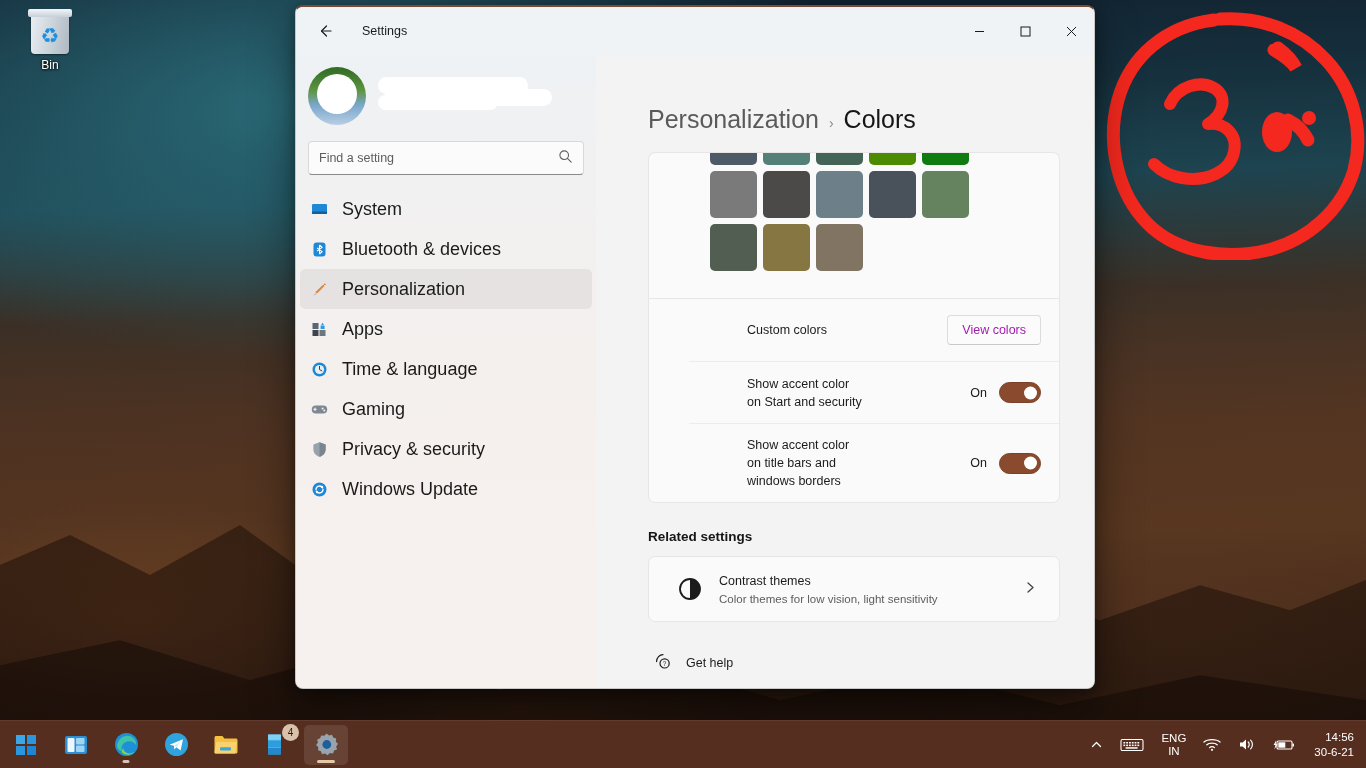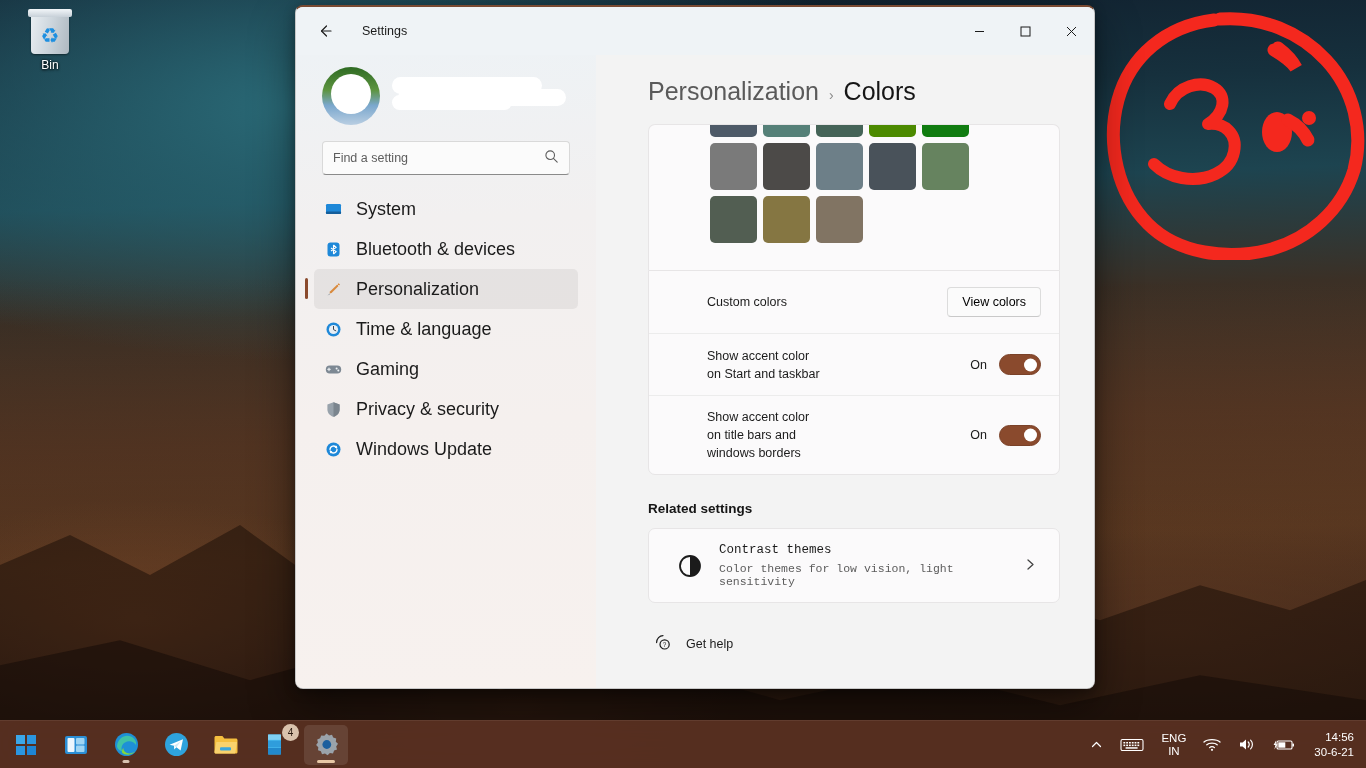--- a/index.html
+++ b/index.html
@@ -83,21 +83,21 @@
   .win-btn {
     width: 46px; display: flex; align-items: center; justify-content: center;
     color: #1b1b1b; font-size: 12px;
   }
 
   
   #win-body { flex: 1; display: flex; min-height: 0; }
 
   
   #sidebar {
-    width: 300px; flex: none; padding: 0 18px;
+    width: 300px; flex: none; padding: 0 4px;
     background: linear-gradient(178deg, #eef2f5 0%, #f2f0f0 26%, #f5f0ee 58%, #f7f1ee 100%);
     display: flex; flex-direction: column;
   }
   .profile { display: flex; align-items: center; gap: 12px; padding: 12px 8px 14px 8px; }
   .avatar {
     width: 58px; height: 58px; border-radius: 50%; flex: none; position: relative;
     overflow: hidden;
     background: linear-gradient(180deg, #2f6b23 0%, #5d9440 40%, #7aa7cd 66%, #b9cee2 100%);
   }
   .avatar::after {
@@ -138,21 +138,21 @@
   .nav-label { font-size: 18px; color: #1b1b1b; }
 
   
   #content {
     flex: 1; min-width: 0; background: #f3f3f3;
     padding: 0 34px 0 52px; overflow: hidden; position: relative;
   }
   .breadcrumb { padding: 22px 0 18px 0; display: flex; align-items: baseline; gap: 10px; }
   .bc-parent { font-size: 25px; color: #5a5a5a; }
   .bc-sep { font-size: 14px; color: #8a8a8a; }
-  .bc-current { font-size: 25px; color: #151515; }
+  .bc-current { font-size: 25px; color: #151515; margin-top: 28px; }
   .card-stack { border-radius: 7px; overflow: hidden; border: 1px solid #e7e5e6; background:#fbfafb; }
   .card-stack > .row + .row { border-top: 1px solid #ececec; }
 
   
   #swatch-panel {
     height: 146px; overflow: hidden; border-radius: 7px 7px 0 0;
     background: #fbfafb; border: 1px solid #e7e5e6; border-bottom: none;
     padding: 0 0 0 58px; position: relative;
   }
   .swatch-grid {
@@ -164,42 +164,42 @@
 
   .row {
     min-height: 62px; display: flex; align-items: center;
     padding: 12px 18px 12px 58px; gap: 14px;
   }
   .row-label { font-size: 12.5px; color: #1b1b1b; line-height: 18px; }
   .row-grow { flex: 1; }
   .btn {
     height: 30px; padding: 0 14px; background: #fbfbfb;
     border: 1px solid #dcdcdc; border-bottom-color:#c9c9c9; border-radius: 4px;
-    font-family: inherit; font-size: 12.5px; color: #000000;
+    font-family: inherit; font-size: 12.5px; color: #a21caf;
   }
   .toggle-wrap { display: flex; align-items: center; gap: 12px; justify-content: center; }
   .toggle-state { font-size: 12.5px; color: #1b1b1b; }
   .toggle {
     width: 42px; height: 21px; border-radius: 11px; position: relative;
     background: #8a4a2d; border: 1px solid #7a4128;
   }
   .toggle .knob {
     position: absolute; right: 3px; top: 50%; transform: translateY(-50%);
     width: 13px; height: 13px; border-radius: 50%; background: #fff;
   }
 
   .section-title { font-size: 13.5px; font-weight: bold; color: #151515; padding: 26px 0 12px 0; }
 
   .related-card {
     display: flex; align-items: center; gap: 16px;
     padding: 14px 18px 14px 18px; background: #fbfafb;
     border: 1px solid #e7e5e6; border-radius: 7px; min-height: 66px;
   }
   .rc-icon { width: 26px; height: 26px; flex: none; margin-left: 10px; }
-  .rc-text { flex: 1; font-family: Liberation Mono, monospace; }
+  .rc-text { flex: 1; }
   .rc-title { font-size: 12.5px; color: #1b1b1b; }
   .rc-sub { font-size: 11.5px; color: #5d5d5d; margin-top: 5px; }
   .rc-chevron { color: #444; font-size: 13px; margin-right: 4px; }
 
   .gethelp { display: flex; align-items: center; gap: 14px; padding: 30px 0 0 6px; }
   .gethelp-label { font-size: 12.5px; color: #1b1b1b; }
 
   
   #taskbar {
     position: absolute; left: 0; bottom: 0; width: 100%; height: 48px;
@@ -342,20 +342,32 @@
             <span class="nav-ico">
               <svg width="17" height="17" viewBox="0 0 17 17">
                 <path d="M13.6 2.2 L15 3.6 L6.6 12 L4.6 12.4 L5 10.4 Z" fill="#d98a3e"></path>
                 <path d="M4.6 12.4 L2.4 14.6 L5 13.4 Z" fill="#9aa3ab"></path>
                 <path d="M12.4 3.4 L13.8 4.8" stroke="#fff" stroke-width=".8"></path>
               </svg>
             </span>
             <span class="nav-label">Personalization</span>
           </div>
 
+          <div class="nav-item">
+            <span class="nav-ico">
+              <svg width="17" height="17" viewBox="0 0 17 17">
+                <rect x="1.5" y="2" width="6" height="6" fill="#5b6670"></rect>
+                <rect x="1.5" y="9" width="6" height="6" fill="#3c454d"></rect>
+                <rect x="8.5" y="9" width="6" height="6" fill="#6d7780"></rect>
+                <path d="M11.5 1.6 L13 4.2 L10 4.2 Z" fill="#2f9ae8"></path>
+                <rect x="9.6" y="4.6" width="4" height="3.4" fill="#2f9ae8"></rect>
+              </svg>
+            </span>
+            <span class="nav-label">Apps</span>
+          </div>
 
 
           <div class="nav-item">
             <span class="nav-ico">
               <svg width="17" height="17" viewBox="0 0 17 17">
                 <circle cx="8.5" cy="8.5" r="7" fill="#1e88d8"></circle>
                 <circle cx="8.5" cy="8.5" r="4.6" fill="#e7eef4"></circle>
                 <path d="M8.5 5.4 V8.6 L10.8 9.8" fill="none" stroke="#3a4450" stroke-width="1" stroke-linecap="round"></path>
               </svg>
             </span>
@@ -448,32 +460,32 @@
                 <div class="swatch" style="background: rgb(133, 118, 66);"></div>
               </div>
               <div class="swatch-cell">
                 <div class="swatch" style="background: rgb(129, 116, 99);"></div>
               </div>
               <div class="swatch-cell"></div>
               <div class="swatch-cell"></div>
             </div>
         </div>
 
-        <div class="card-stack" style="border-radius:0 0 7px 7px;">
+        <div class="card-stack" style="border-radius:0 0 7px 7px;padding-left:40px;">
 
           <div class="row">
             <span class="row-label">Custom colors</span>
             <span class="row-grow"></span>
             <button class="btn">View colors</button>
           </div>
 
           <div class="row">
             <span class="row-label">
               <span>Show accent color</span><br>
-              <span>on Start and taskbar</span>
+              <span>on Start and security</span>
             </span>
             <span class="row-grow"></span>
             <span class="toggle-wrap">
               <span class="toggle-state">On</span>
               <span class="toggle">
                   <span class="knob"></span>
                 </span>
             </span>
           </div>
 

